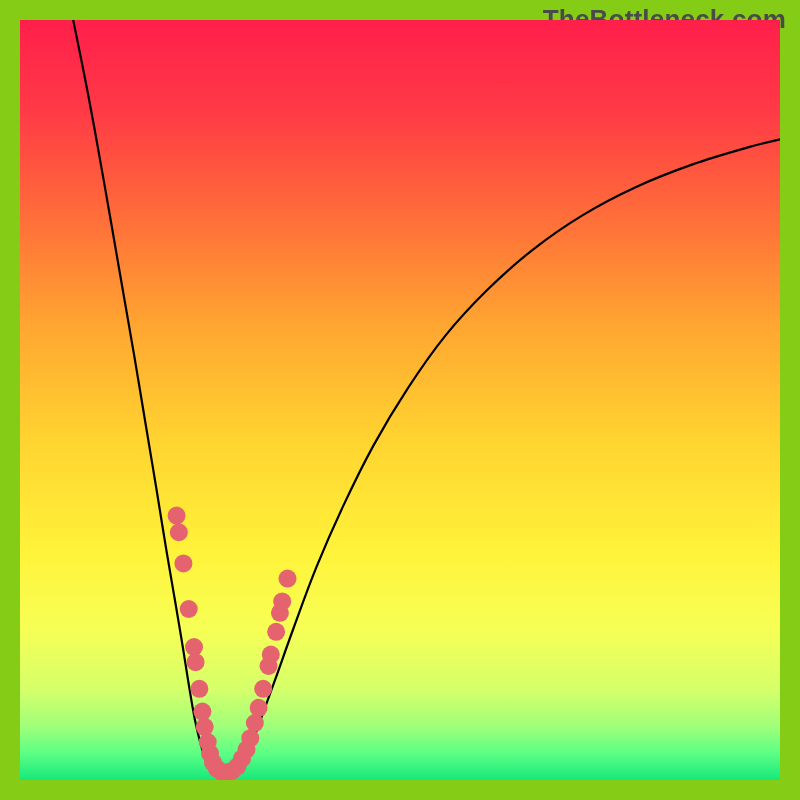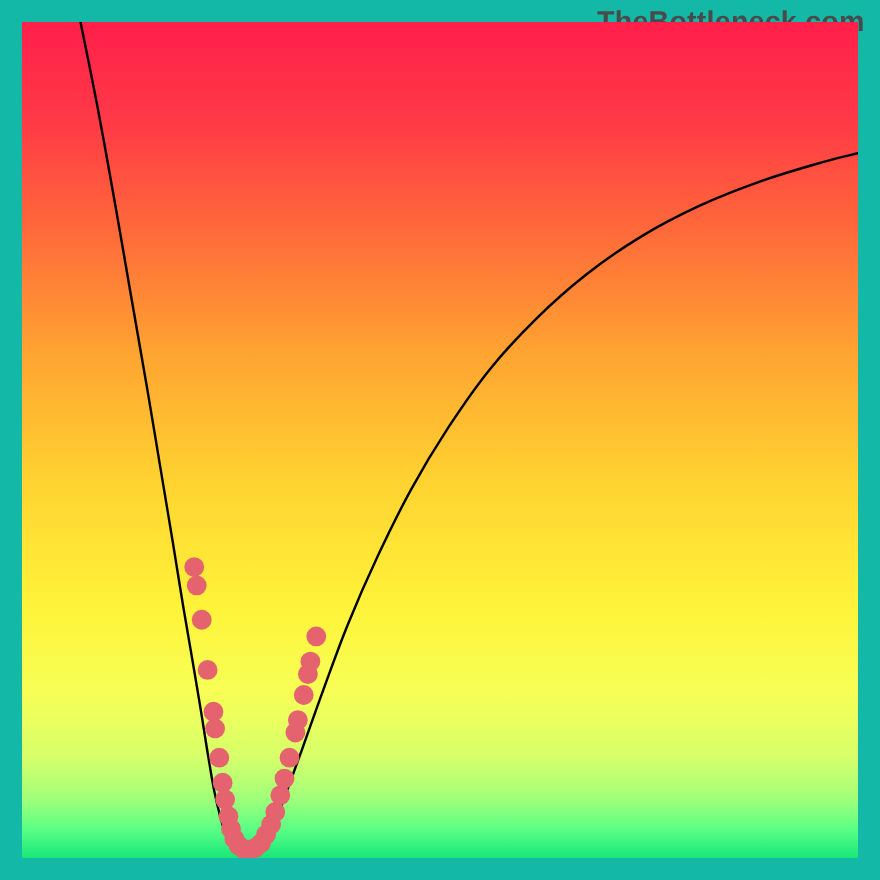--- a/index.html
+++ b/index.html
@@ -10,21 +10,21 @@
     overflow: hidden;
     background: #000;
     font-family: Arial, Helvetica, sans-serif;
   }
   .frame {
     position: absolute;
     left: 0;
     top: 0;
     width: 800px;
     height: 800px;
-    background: #14b8a6;
+    background: #84cc16;
   }
   .plot {
     position: absolute;
     left: 20px;
     top: 20px;
     width: 760px;
     height: 760px;
   }
   .watermark {
     position: absolute;

